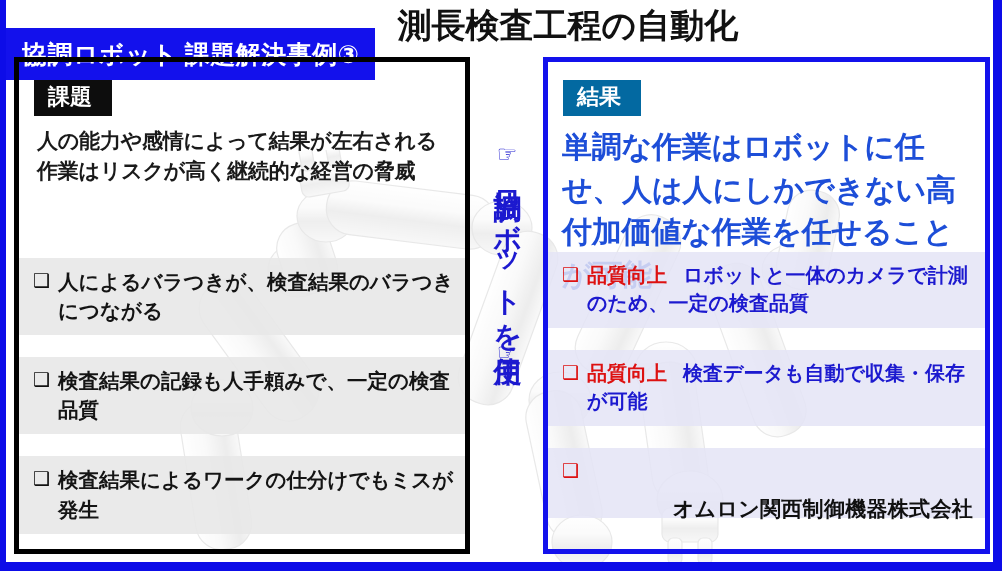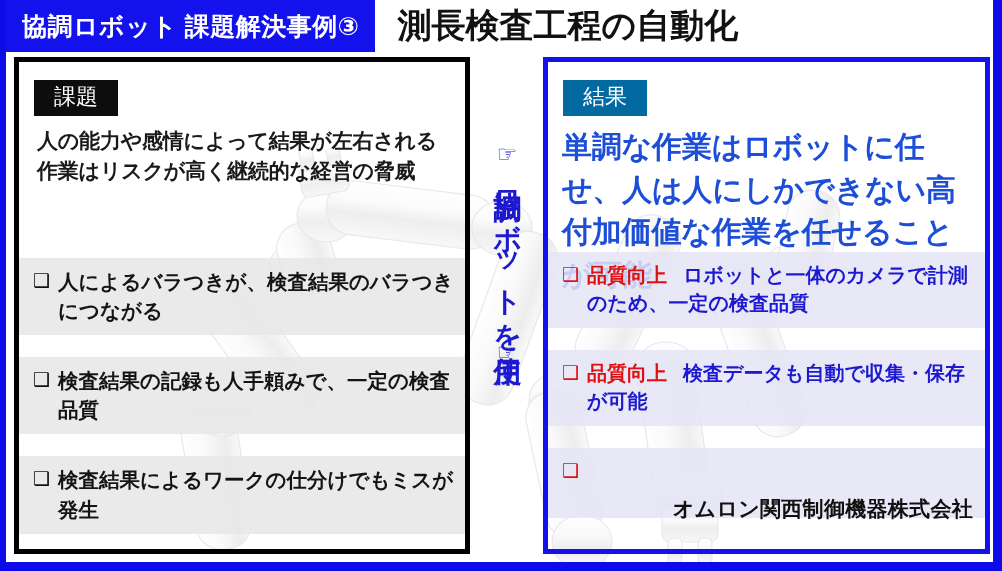--- a/index.html
+++ b/index.html
@@ -50,20 +50,21 @@
     color: #ffffff;
     font-size: 25px;
     font-weight: bold;
     letter-spacing: 0.5px;
     display: flex;
     align-items: center;
     padding: 0 16px 0 22px;
     height: 52px;
     box-sizing: border-box;
     white-space: nowrap;
+    margin-top: 28px;
   }
   .header-title {
     color: #111111;
     font-size: 34px;
     font-weight: bold;
     display: flex;
     align-items: center;
     padding-left: 22px;
     white-space: nowrap;
   }
@@ -109,23 +110,23 @@
     width: 100%;
     height: 100%;
   }
 
   
   .chip {
     position: absolute;
     left: 15px;
     top: 18px;
     font-size: 22px;
-    font-weight: normal;
+    font-weight: bold;
     color: #ffffff;
-    padding: 5px 20px 7px 20px;
+    padding: 5px 20px 7px 14px;
     line-height: 1.1;
     z-index: 8;
   }
   .chip-black { background: #0d0d0d; }
   .chip-blue  { background: #0369a1; }
 
   
   .lead {
     position: absolute;
     left: 18px;

